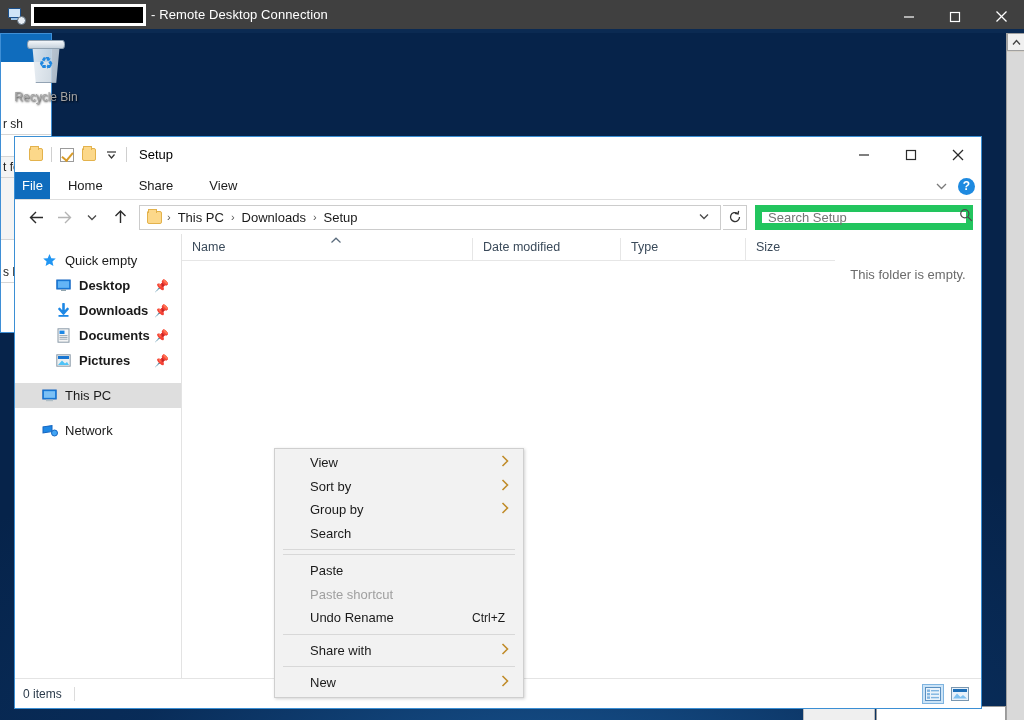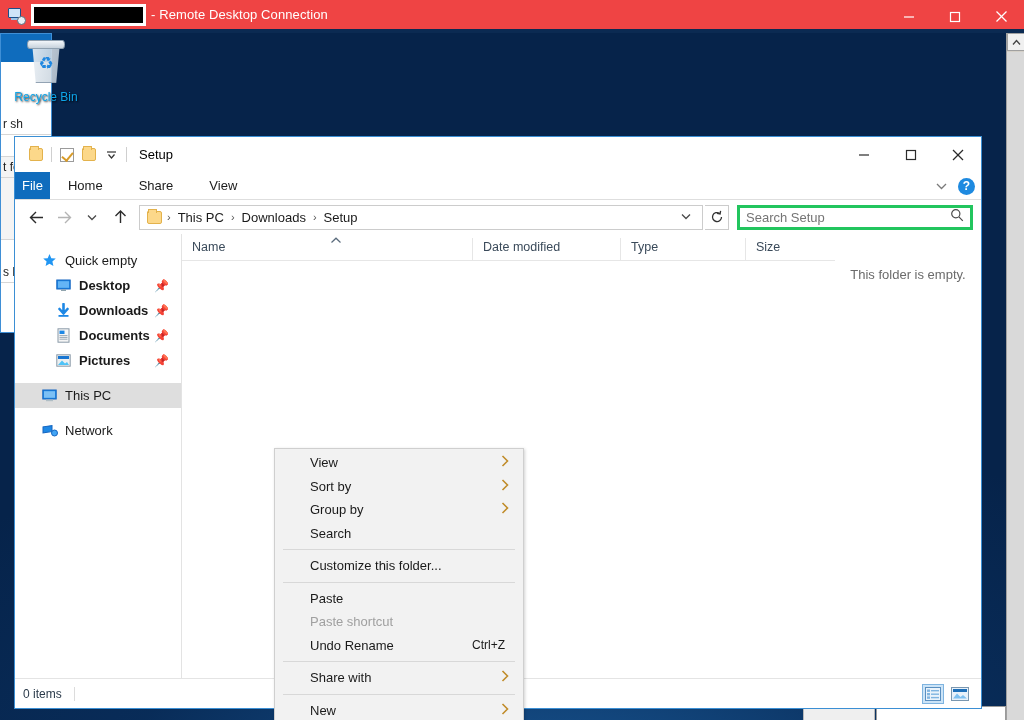--- a/index.html
+++ b/index.html
@@ -12,21 +12,21 @@
 
   
   #rdc-window {
     position: absolute; left: 0; top: 0;
     width: 1024px; height: 720px;
     background: #0b2a52;
   }
   #rdc-titlebar {
     position: absolute; left: 0; top: 0;
     width: 1024px; height: 29px;
-    background: #ef4444;
+    background: #404040;
     display: flex; align-items: center;
   }
   #rdc-app-icon {
     width: 18px; height: 18px; margin-left: 7px; margin-right: 6px;
     position: relative; flex: none;
   }
   #rdc-app-icon .mon {
     position: absolute; left: 1px; top: 2px; width: 13px; height: 10px;
     background: #cfe4f7; border: 1.5px solid #1b4f8a; border-radius: 1px;
   }
@@ -92,21 +92,21 @@
   .bin-lip {
     position: absolute; left: 3px; top: 2px; width: 38px; height: 9px;
     background: linear-gradient(180deg, #f2f6fa, #c7d2dc);
     border: 1px solid #8fa0b0; border-radius: 3px/5px;
   }
   .bin-logo {
     position: absolute; left: 13px; top: 17px; width: 18px; height: 18px;
     color: #1f87e0; font-size: 17px; line-height: 18px; text-align: center;
   }
   #recycle-bin .label {
-    margin-top: 4px; color: #0ea5e9; font-size: 12px; text-align: center;
+    margin-top: 4px; color: #a3a3a3; font-size: 12px; text-align: center;
     text-shadow: 1px 1px 2px rgba(0,0,0,.85);
   }
   #bg-window-right {
     left: 975px; top: 356px; width: 52px; height: 300px;
     background: #fff; border: 1px solid #3f8fd6; overflow: hidden;
   }
   #bg-window-right .head { height: 28px; background: #0f6cbd; }
   #bg-window-right .row {
     border-bottom: 1px solid #d6d6d6; background: #fff; padding: 3px 2px;
     font-size: 12px; color: #222; white-space: nowrap;
@@ -182,21 +182,21 @@
     width: 15px; height: 13px; background: #fcd88a; border: 1px solid #e3b24c; margin: 0 4px 0 3px;
     border-radius: 1px 2px 2px 2px; position: relative; flex: none;
   }
   #bc-folder::before {
     content: ""; position: absolute; left: 0; top: -3px; width: 7px; height: 3px;
     background: #fcd88a; border: 1px solid #e3b24c; border-bottom: none;
   }
   #bc-dropdown { margin-left: auto; padding: 0 6px; color: #444; font-size: 10px; }
   #refresh-btn { width: 24px; height: 25px; border: 1px solid #cccccc; border-left: none; display: flex; align-items: center; justify-content: center; }
   #search-box {
-    width: 236px; height: 25px; border: 3px solid #22c55e; margin-left: 6px;
+    width: 218px; height: 25px; border: 7px solid #22c55e; margin-left: 6px;
     display: flex; align-items: center; padding: 0 6px; flex: none; gap: 15px;
   }
   #search-input {
     border: none; outline: none; flex: 1; font-size: 13px; color: #6d6d6d;
     font-family: "Liberation Sans", sans-serif; background: transparent;
   }
 
   
   #explorer-body { flex: 1; display: flex; min-height: 0; }
   #nav-pane {
@@ -583,23 +583,20 @@
           <span class="cm-arrow">
             <svg width="8" height="12" viewBox="0 0 8 12">
                 <path d="M1.5 1 L6.5 6 L1.5 11" fill="none" stroke="#c08c2a" stroke-width="1.6"></path>
               </svg>
           </span>
         </div>
         <div class="cm-item">
           <span>Search</span>
         </div>
         <div class="cm-sep"></div>
-        <div class="cm-item">
-          <span>Customize this folder...</span>
-        </div>
         <div class="cm-sep"></div>
         <div class="cm-item">
           <span>Paste</span>
         </div>
         <div class="cm-item disabled">
           <span>Paste shortcut</span>
         </div>
         <div class="cm-item">
           <span>Undo Rename</span>
           <span class="cm-shortcut">Ctrl+Z</span>

